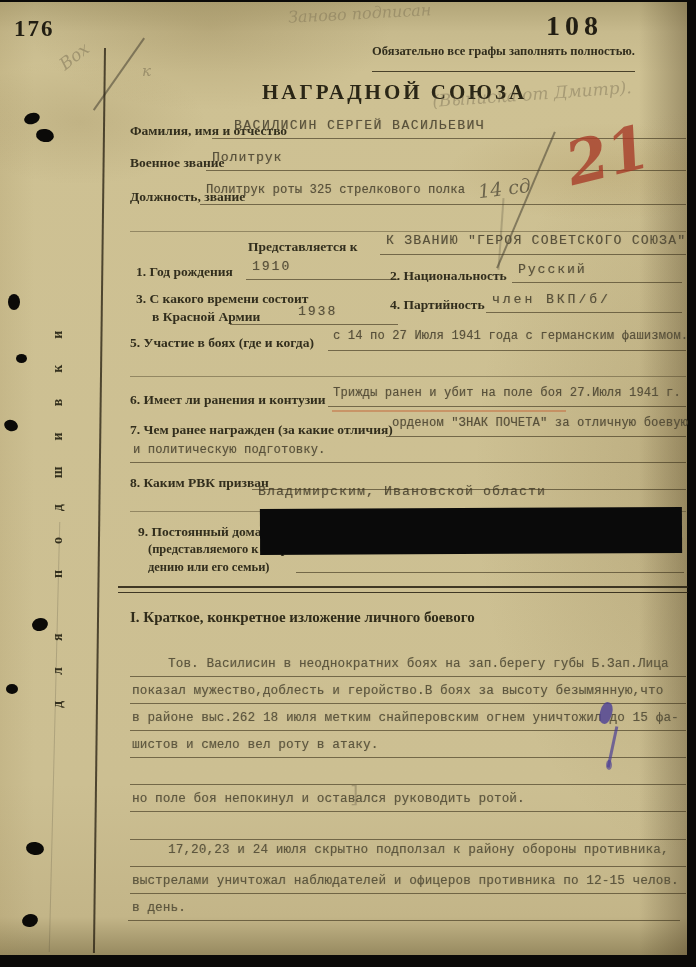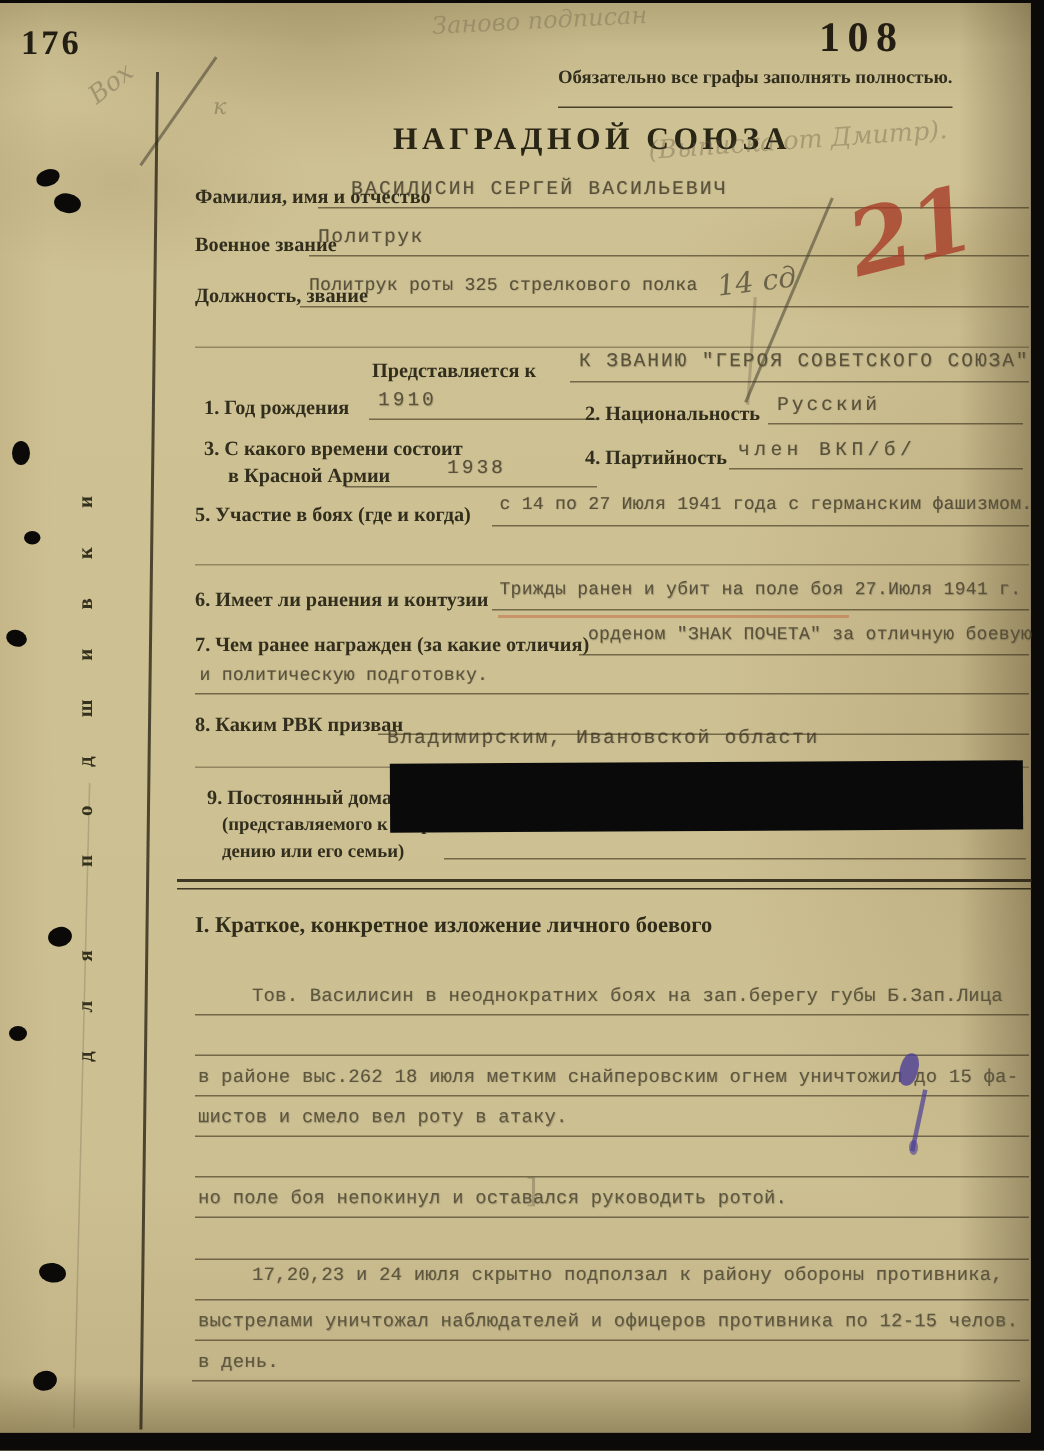--- a/index.html
+++ b/index.html
@@ -126,20 +126,21 @@
     <div class="redaction" style="left:260px;top:506px;width:422px;height:46px;"></div>
     <div class="rule" style="left:296px;top:570px;width:388px;"></div>
 
     <div class="rule strong" style="left:118px;top:584px;width:570px;height:2px;"></div>
     <div class="rule strong" style="left:118px;top:590px;width:570px;"></div>
 
     <div class="heading" style="top:607px;">I. Краткое, конкретное изложение личного боевого</div>
 
     <div class="typed para" style="left:168px;top:655px;">Тов. Василисин в неоднократних боях на зап.берегу губы Б.Зап.Лица</div>
     <div class="rule" style="left:130px;top:674px;width:556px;"></div>
+    <div class="typed para" style="left:132px;top:682px;">показал мужество,доблесть и геройство.В боях за высоту безымянную,что</div>
     <div class="rule" style="left:130px;top:701px;width:556px;"></div>
     <div class="typed para" style="left:132px;top:709px;">в районе выс.262 18 июля метким снайперовским огнем уничтожил до 15 фа-</div>
     <div class="rule" style="left:130px;top:728px;width:556px;"></div>
     <div class="typed para" style="left:132px;top:736px;">шистов и смело вел роту в атаку.</div>
     <div class="rule" style="left:130px;top:755px;width:556px;"></div>
     <div class="rule" style="left:130px;top:782px;width:556px;"></div>
     <div class="typed para" style="left:132px;top:790px;">но поле боя непокинул и оставался руководить ротой.</div>
     <div class="rule" style="left:130px;top:809px;width:556px;"></div>
     <div class="typed para" style="left:168px;top:841px;">17,20,23 и 24 июля скрытно подползал к району обороны противника,</div>
     <div class="rule" style="left:130px;top:837px;width:556px;"></div>

